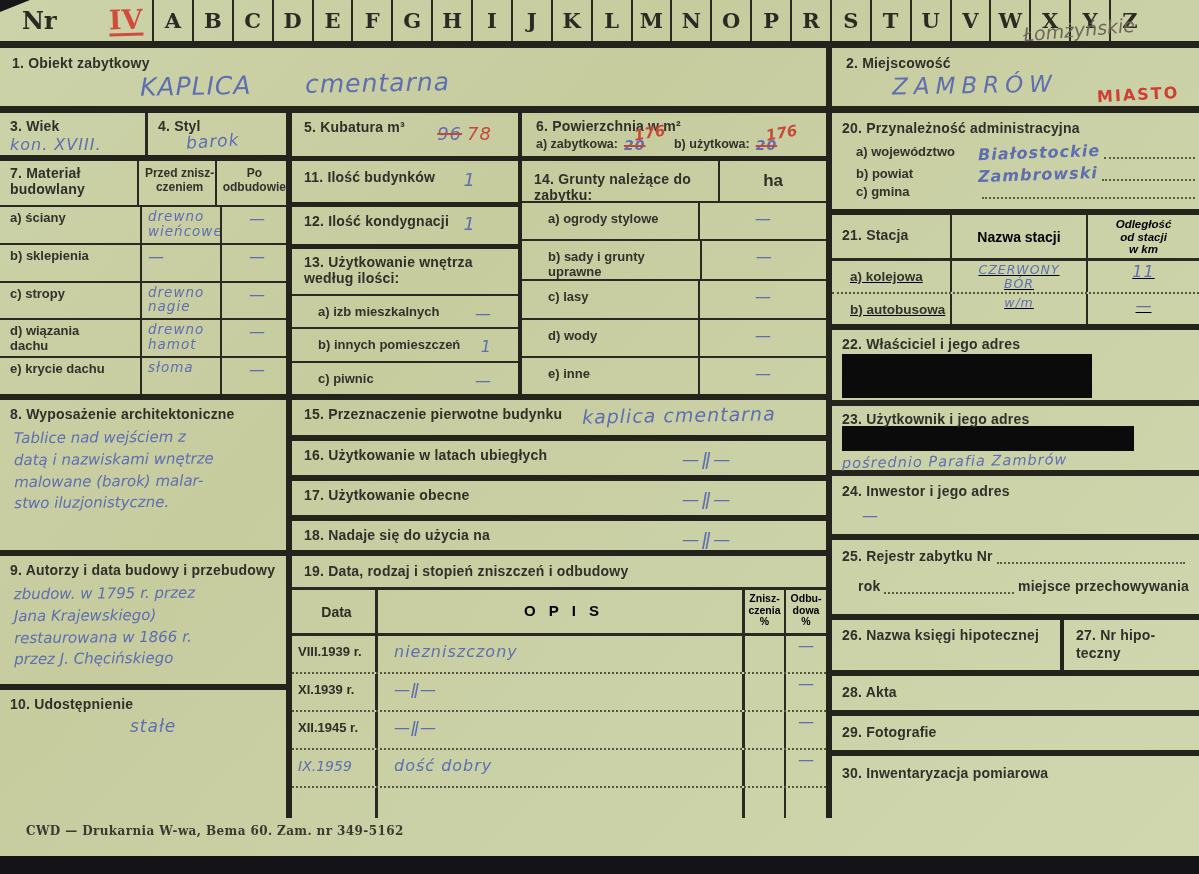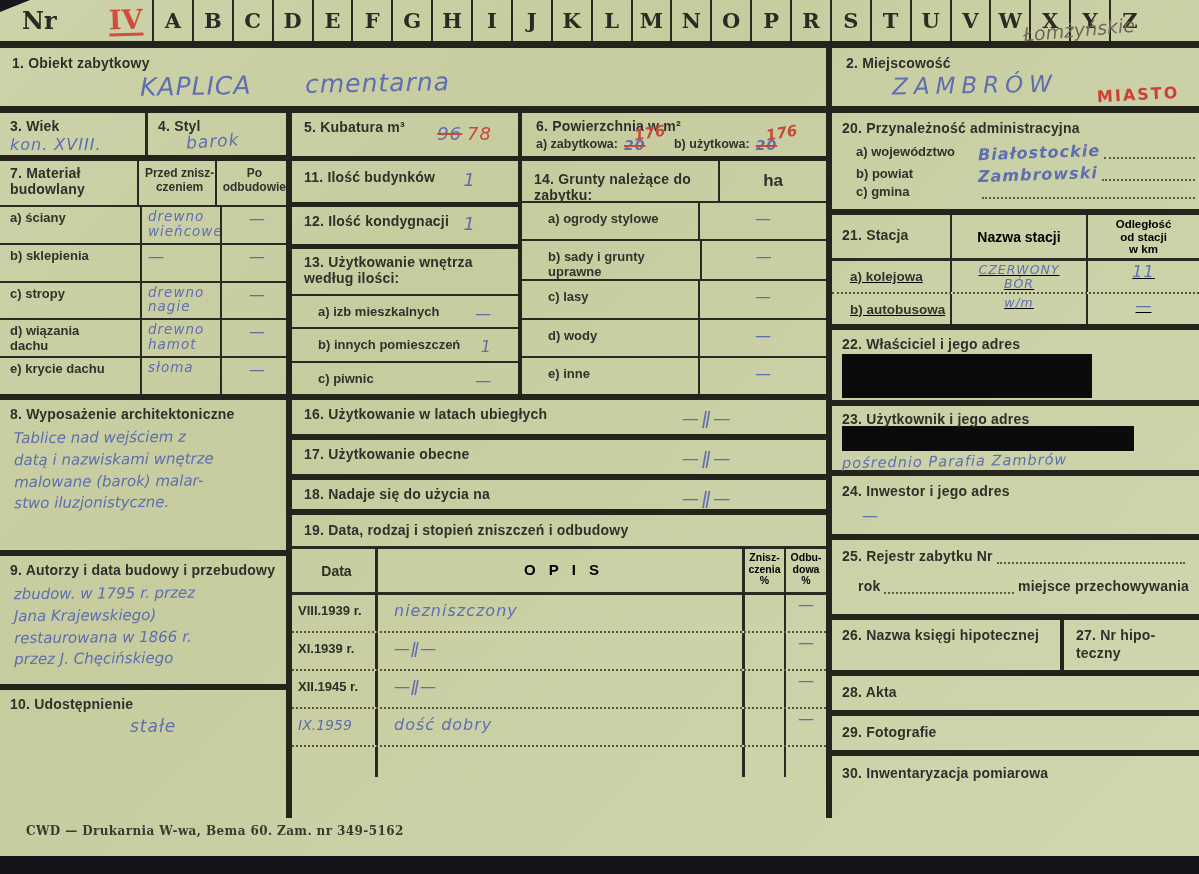--- a/index.html
+++ b/index.html
@@ -130,21 +130,21 @@
   .f20-row .w-lab { width:108px; }
 
   .f21 { height:115px; border-bottom:6px solid #24241d; display:flex; flex-direction:column; }
   .f21-hdr { display:flex; height:46px; border-bottom:3px solid #2a2a22; }
   .f21-row { display:flex; flex:1; border-bottom:2px dotted #55543f;text-decoration:underline; }
   .f21-row:last-child { border-bottom:none; }
   .c-st { width:118px; padding:12px 0 0 10px; }
   .c-nm { width:136px; border-left:2px solid #2a2a22; text-align:center; padding-top:2px; }
   .c-ds { flex:1; border-left:2px solid #2a2a22; text-align:center; padding-top:2px; }
   .f21-hdr .c-nm { font-weight:bold; font-size:14px; padding-top:14px; }
-  .f21-hdr .c-ds { font-weight:bold; font-size:11.5px; line-height:1.1; padding-top:3px; }
+  .f21-hdr .c-ds { font-weight:bold; font-size:11.5px; line-height:1.1; padding-top:3px;font-style:italic; }
   .f21-row .c-st { font-weight:bold; font-size:13.5px; padding-top:8px; padding-left:18px; color:#32322b; }
   .f21 .hw { font-size:12.5px; line-height:1.15; }
   .f21 .hw.big { font-size:16px; }
 
   .f22 { height:76px; border-bottom:6px solid #24241d; padding:5px 0 0 10px; }
   .f22 .redact { width:250px; height:44px; margin:1px 0 0 0; }
   .f23 { height:70px; border-bottom:6px solid #24241d; padding:4px 0 0 10px; }
   .f23 .redact { width:292px; height:25px; margin-top:-2px; }
   .f23 .hw { font-size:14.5px; display:block; margin-top:1px; transform:rotate(-1deg); }
   .f24 { height:64px; border-bottom:6px solid #24241d; padding:6px 0 0 10px; }
@@ -366,20 +366,24 @@
                 <span class="f14-val hw-dash">—</span>
               </div>
               <div class="f14-row">
                 <span class="lbl-sm">e) inne</span>
                 <span class="f14-val hw-dash">—</span>
               </div>
             </div>
           </div>
         </div>
 
+        <div class="f15">
+          <span class="lbl">15. Przeznaczenie pierwotne budynku</span>
+          <span class="hw">kaplica cmentarna</span>
+        </div>
         <div class="f16">
           <span class="lbl">16. Użytkowanie w latach ubiegłych</span>
           <span class="hw mid-ditto">—ǁ—</span>
         </div>
         <div class="f17">
           <span class="lbl">17. Użytkowanie obecne</span>
           <span class="hw mid-ditto">—ǁ—</span>
         </div>
         <div class="f18">
           <span class="lbl">18. Nadaje się do użycia na</span>

